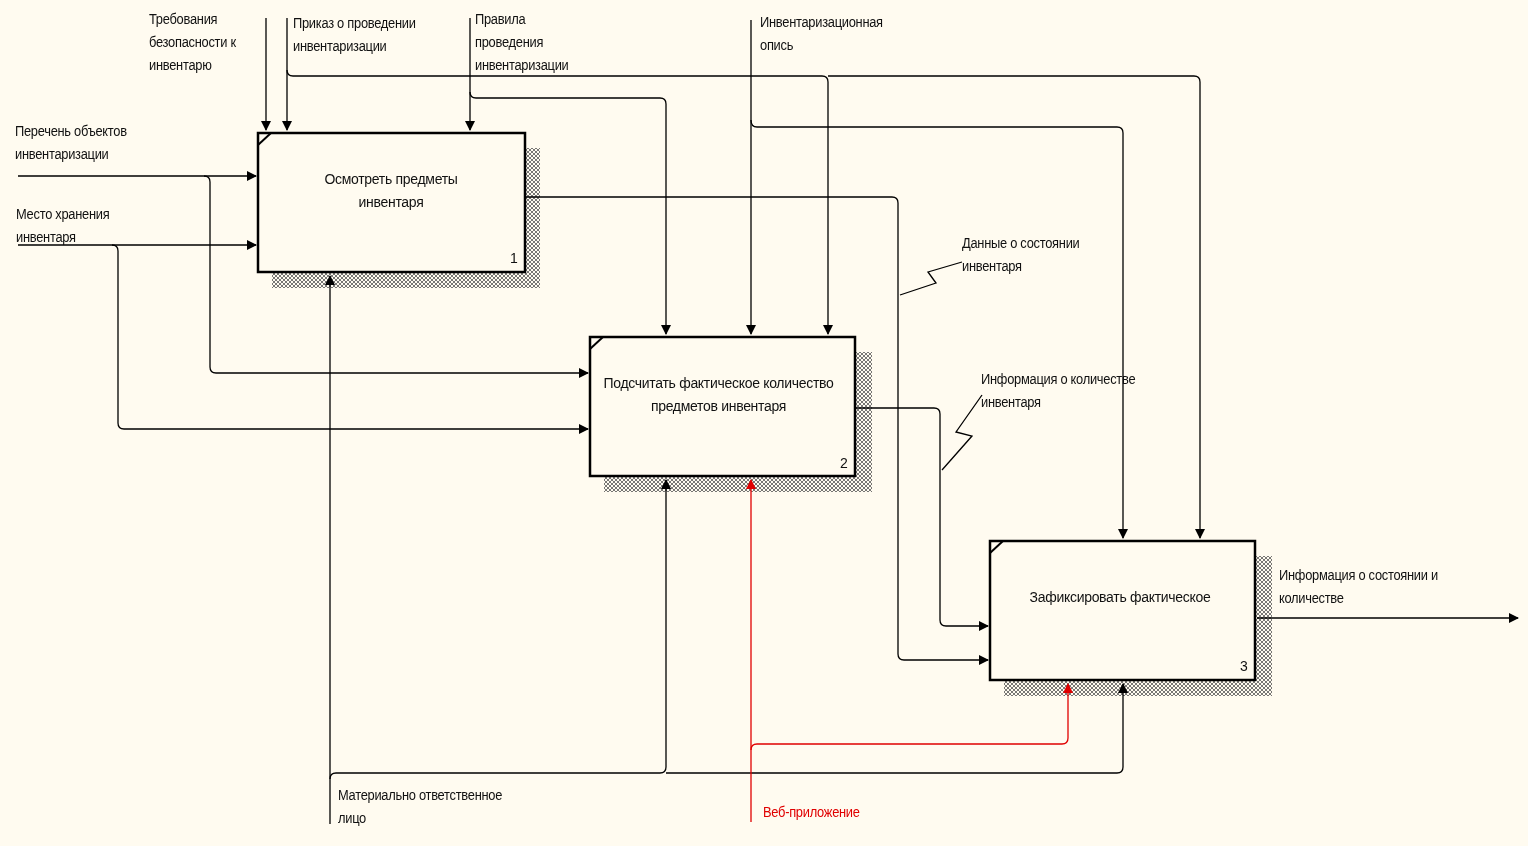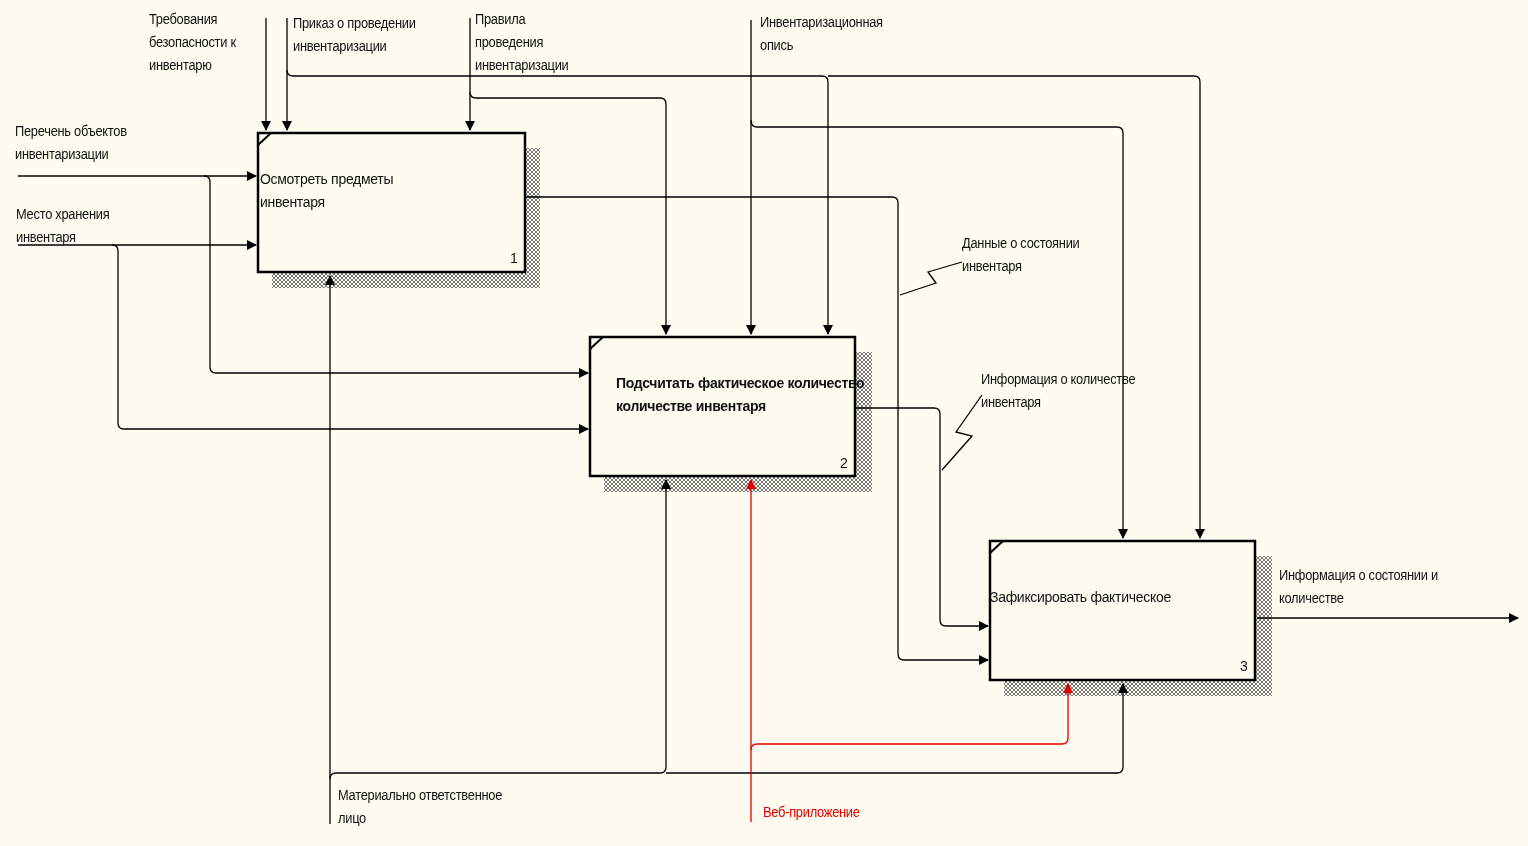--- a/index.html
+++ b/index.html
@@ -1,20 +1,20 @@
 <!DOCTYPE html>
 <html><head>
 <meta charset="utf-8">
 <style>
   html, body { margin:0; padding:0; background:#fffbf0; }
   body { width:1528px; height:846px; position:relative; overflow:hidden; font-family:"Liberation Sans", sans-serif; }
   svg { position:absolute; left:0; top:0; }
   .lbl { position:absolute; font-size:14px; line-height:23px; color:#111; white-space:nowrap; letter-spacing:-0.3px; transform:scaleX(0.92); transform-origin:left top; }
   .lbl.red { color:#e00000; }
-  .box-title { position:absolute; font-size:14px; line-height:23px; color:#111; text-align:left; letter-spacing:-0.3px; }
+  .box-title { position:absolute; font-size:14px; line-height:23px; color:#111; text-align:center; letter-spacing:-0.3px; }
   .box-num { position:absolute; font-size:14px; color:#111; }
 </style>
 </head>
 <body>
 
 <svg width="1528" height="846" viewBox="0 0 1528 846">
   <defs>
     <pattern id="hatch" width="4" height="4" patternUnits="userSpaceOnUse">
       <rect width="4" height="4" fill="#fffbf0"></rect>
       <path d="M0,0 L4,4 M4,0 L0,4" stroke="#555" stroke-width="0.8"></path>
@@ -81,23 +81,23 @@
     <path d="M990,553 L1003,541"></path>
   </g>
 </svg>
 
 <div class="box-title" style="left:260px; top:168px; width:262px;">
   <div>Осмотреть предметы</div>
   <div>инвентаря</div>
 </div>
 <div class="box-num" style="left:510px; top:250px;">1</div>
 
-<div class="box-title" style="left:616px; top:372px; width:265px;font-weight:bold;">
+<div class="box-title" style="left:586px; top:372px; width:265px;">
   <div>Подсчитать фактическое количество</div>
-  <div>количестве инвентаря</div>
+  <div>предметов инвентаря</div>
 </div>
 <div class="box-num" style="left:840px; top:455px;">2</div>
 
 <div class="box-title" style="left:990px; top:586px; width:260px;">
   <div>Зафиксировать фактическое</div>
 </div>
 <div class="box-num" style="left:1240px; top:658px;">3</div>
 
 <div class="lbl" style="left:149px; top:8px;">
   <div>Требования</div>

